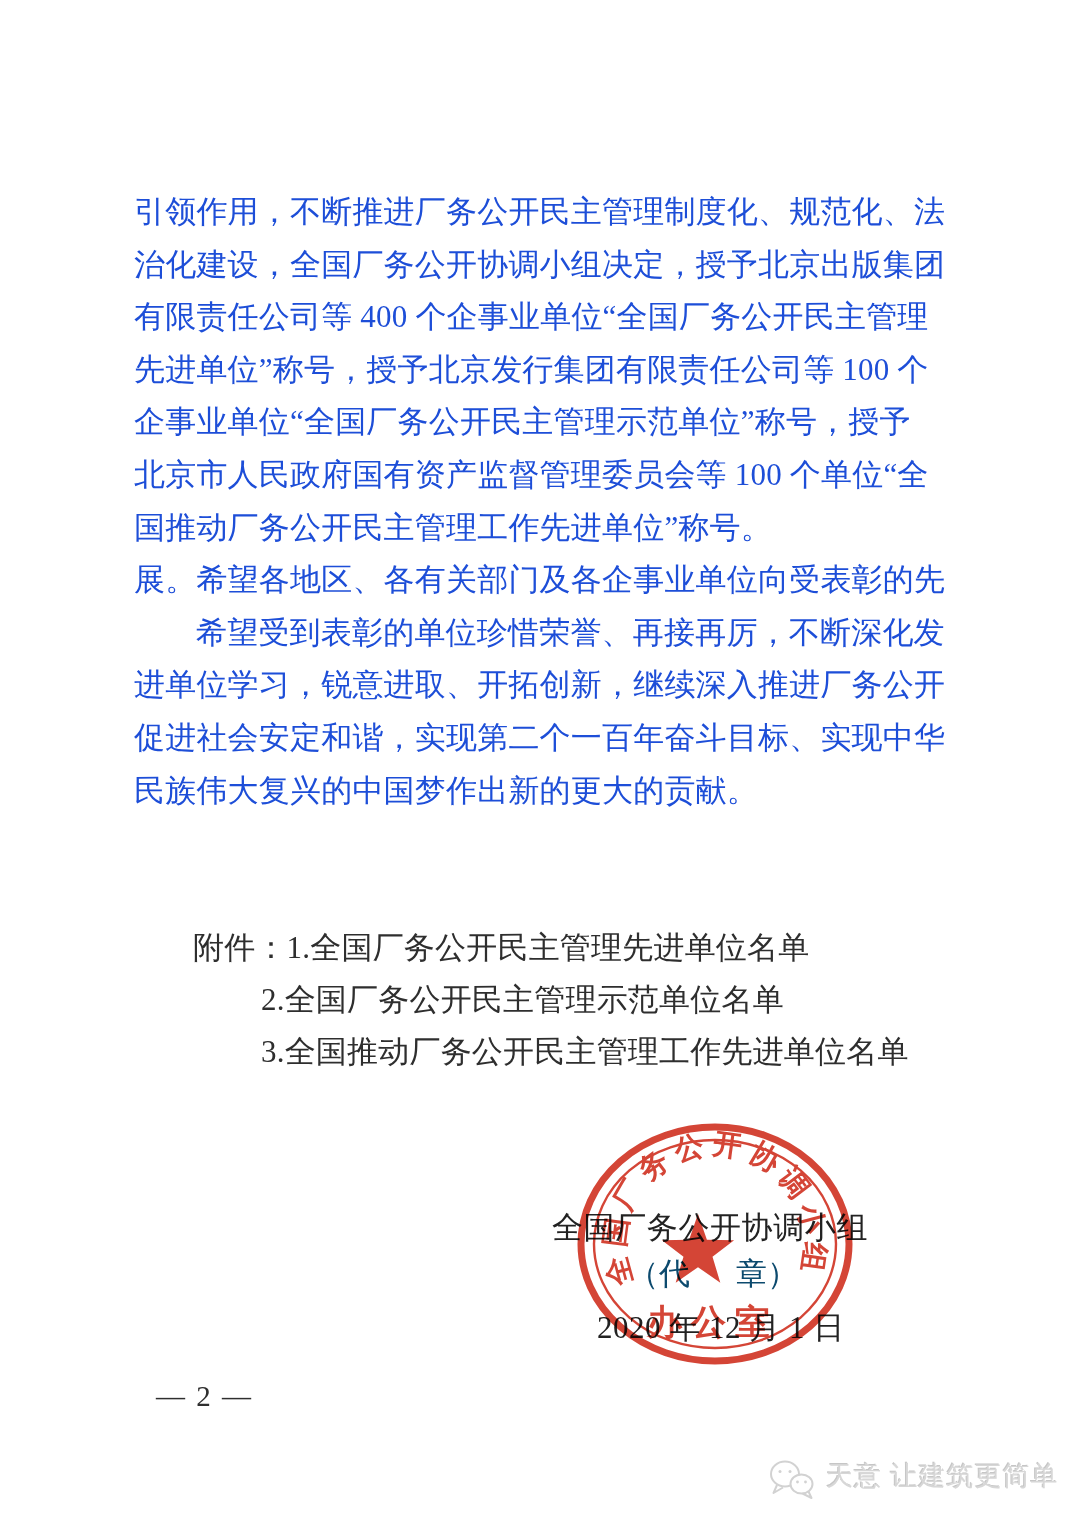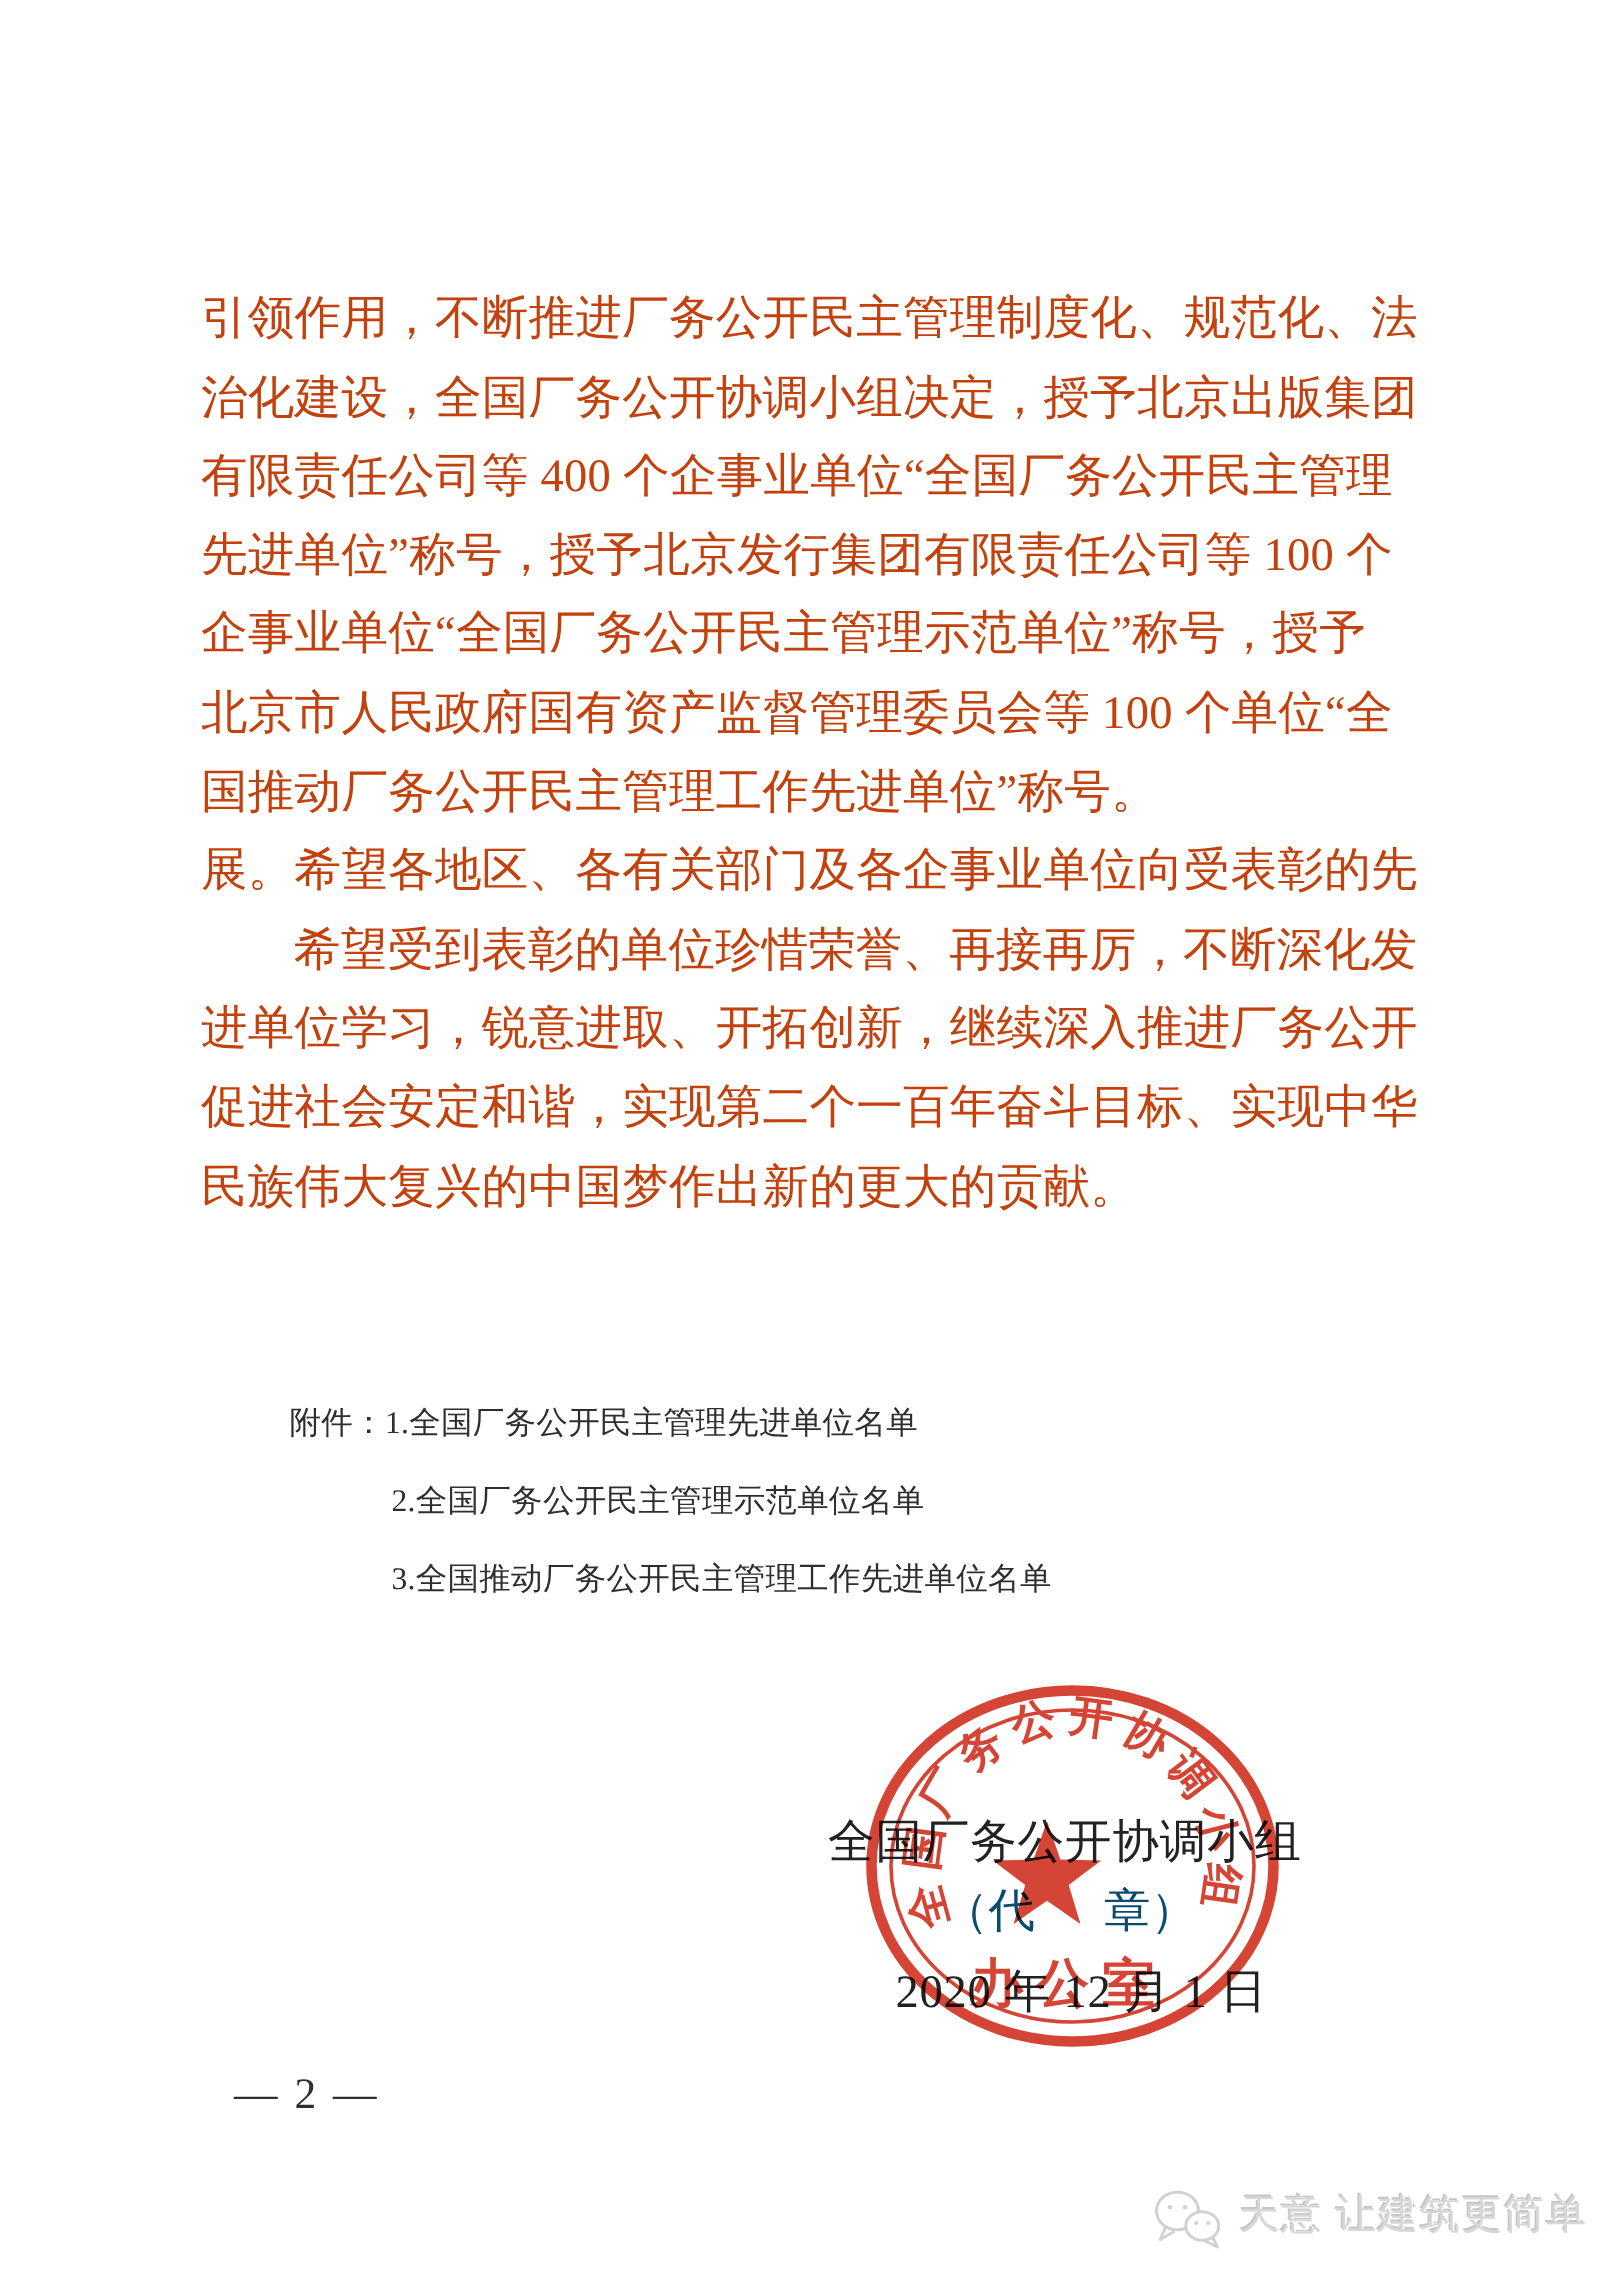--- a/index.html
+++ b/index.html
@@ -17,34 +17,34 @@
     position:absolute;
     left:134px; top:186px;
     width:814px;
   }
   .line{
     height:52.6px;
     line-height:52.6px;
     font-size:31px;
     letter-spacing:0.2px;
     white-space:nowrap;
-    color:#c2410c;
+    color:#1d4ed8;
   }
   .line.indent{ padding-left:62px; }
 
   
   .attachments{
     position:absolute;
     left:193px; top:922px;
     width:820px;
   }
   .attach-line{
     height:52px;
     line-height:52px;
-    font-size:21px;
+    font-size:31px;
     letter-spacing:0.2px;
     white-space:nowrap;
   }
   .attach-line .item-indent{ margin-left:68px; }
 
   
   .signature-org{
     position:absolute;
     left:552px; top:1206px;
     font-size:31px;

